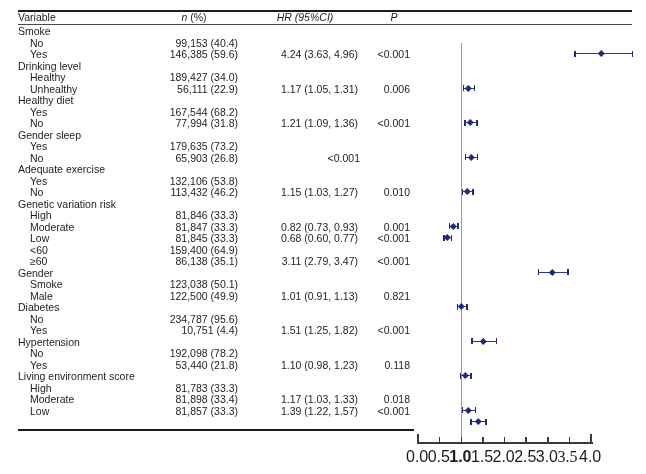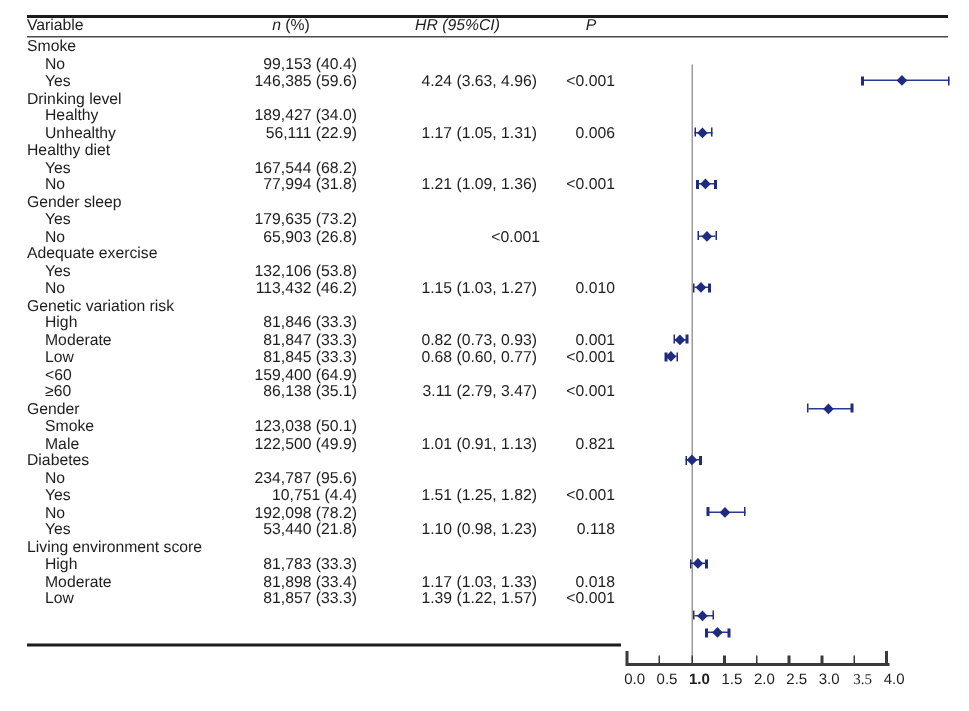--- a/index.html
+++ b/index.html
@@ -28,21 +28,21 @@
   }
   .trow .c-var{text-align:left;padding-left:12px;}
   .trow.group .c-var{padding-left:0;}
   .trow .c-n{text-align:right;}
   .trow .c-hr{text-align:right;padding-right:4px;}
   .trow .c-p{text-align:right;padding-right:2px;}
   #plot{position:absolute;left:0;top:0;width:646px;height:474px;pointer-events:none;}
   .refline{position:absolute;width:1.5px;}
   .axisline{position:absolute;height:1.5px;}
   .tick{position:absolute;width:1.5px;}
-  .ticklabel{position:absolute;width:24px;margin-left:-12px;text-align:right;font-size:10px;color:#1c1c1c;}
+  .ticklabel{position:absolute;width:24px;margin-left:-12px;text-align:left;font-size:16px;color:#1c1c1c;}
   .ebar{position:absolute;height:1.4px;}
   .ecap{position:absolute;width:1.5px;height:6px;}
   .ediamond{position:absolute;width:4.6px;height:4.6px;transform:rotate(45deg);}
 </style>
 </head>
 <body>
 
 <div class="page">
   <div class="rule rule-top"></div>
   <div class="thead">
@@ -206,20 +206,26 @@
         <span class="c-var">No</span>
         <span class="c-n">234,787 (95.6)</span>
         <span class="c-hr"></span>
         <span class="c-p"></span>
       </div>
       <div class="trow">
         <span class="c-var">Yes</span>
         <span class="c-n">10,751 (4.4)</span>
         <span class="c-hr">1.51 (1.25, 1.82)</span>
         <span class="c-p">&lt;0.001</span>
+      </div>
+      <div class="trow group">
+        <span class="c-var">Hypertension</span>
+        <span class="c-n"></span>
+        <span class="c-hr"></span>
+        <span class="c-p"></span>
       </div>
       <div class="trow">
         <span class="c-var">No</span>
         <span class="c-n">192,098 (78.2)</span>
         <span class="c-hr"></span>
         <span class="c-p"></span>
       </div>
       <div class="trow">
         <span class="c-var">Yes</span>
         <span class="c-n">53,440 (21.8)</span>

